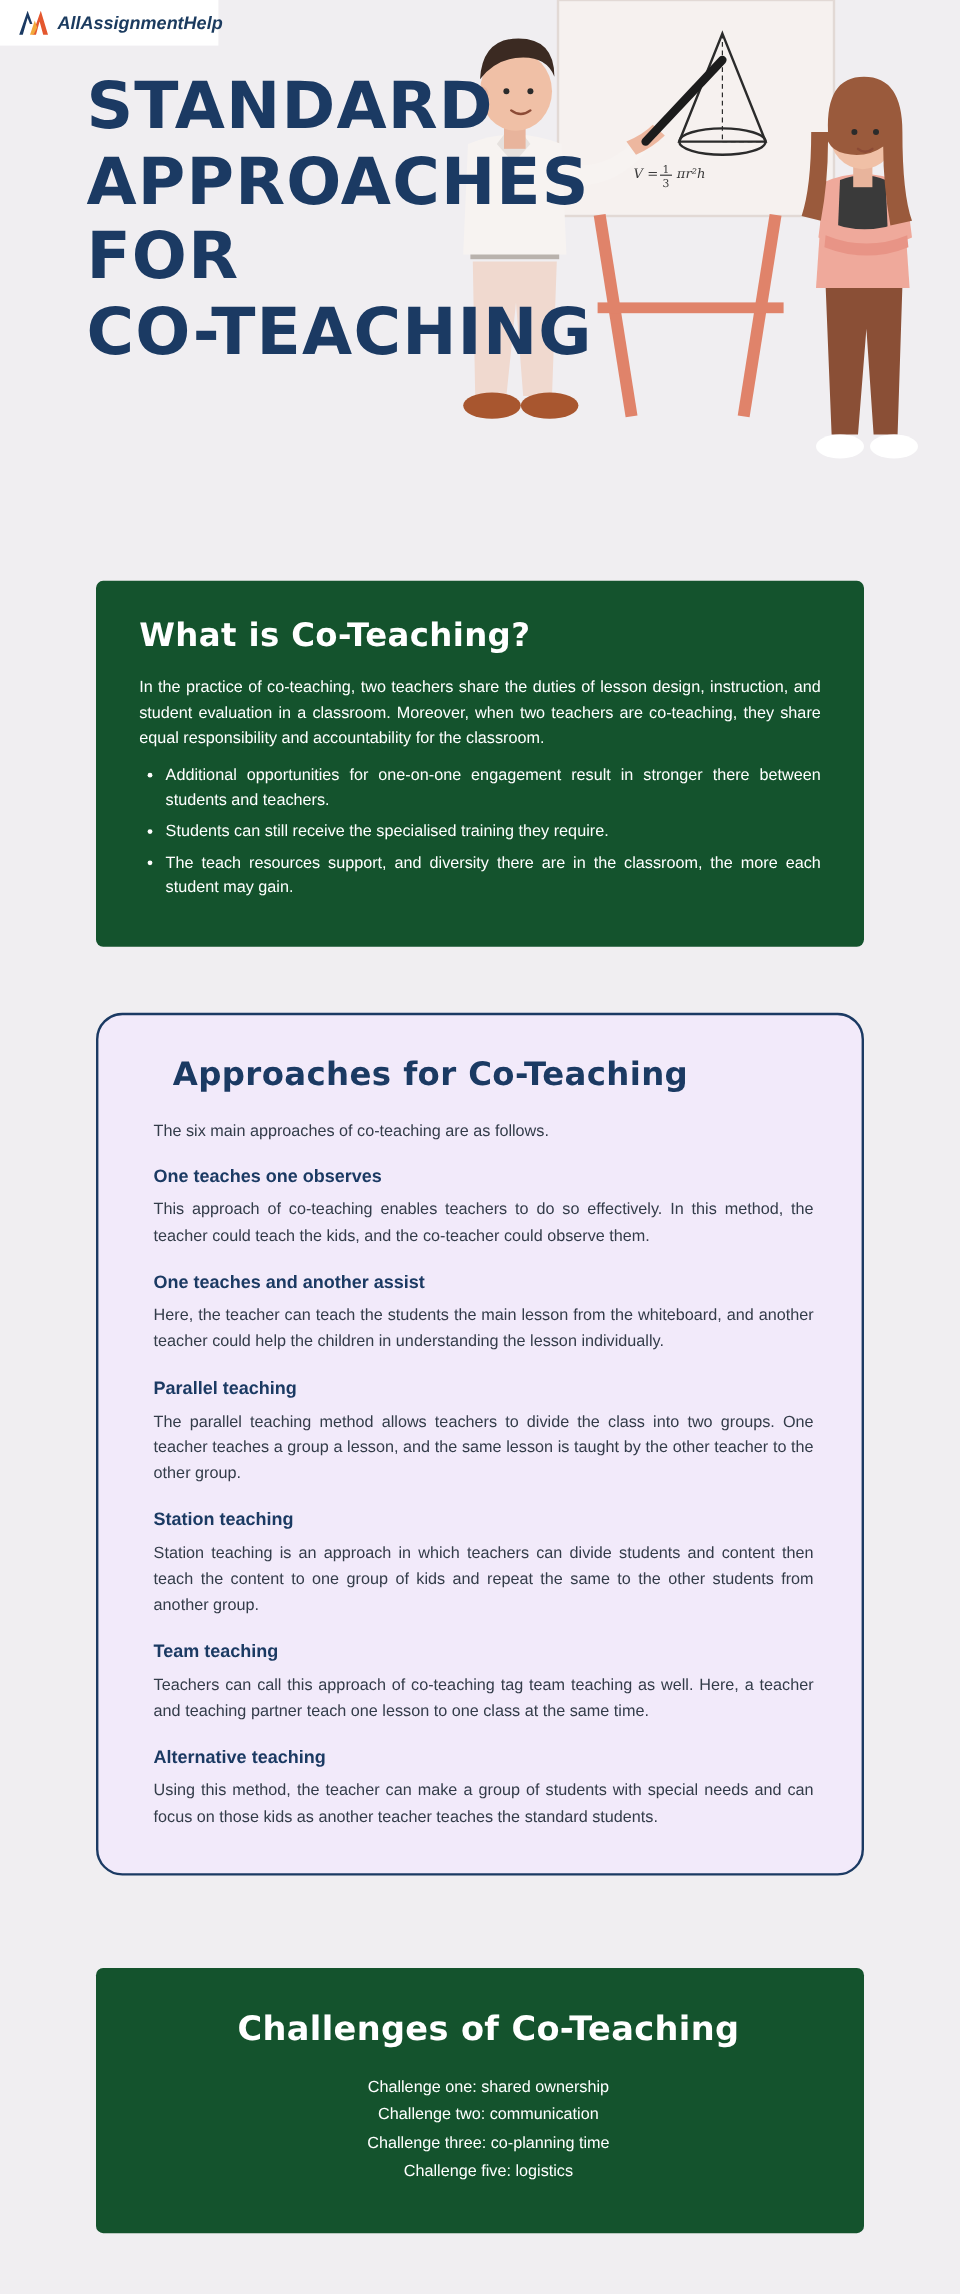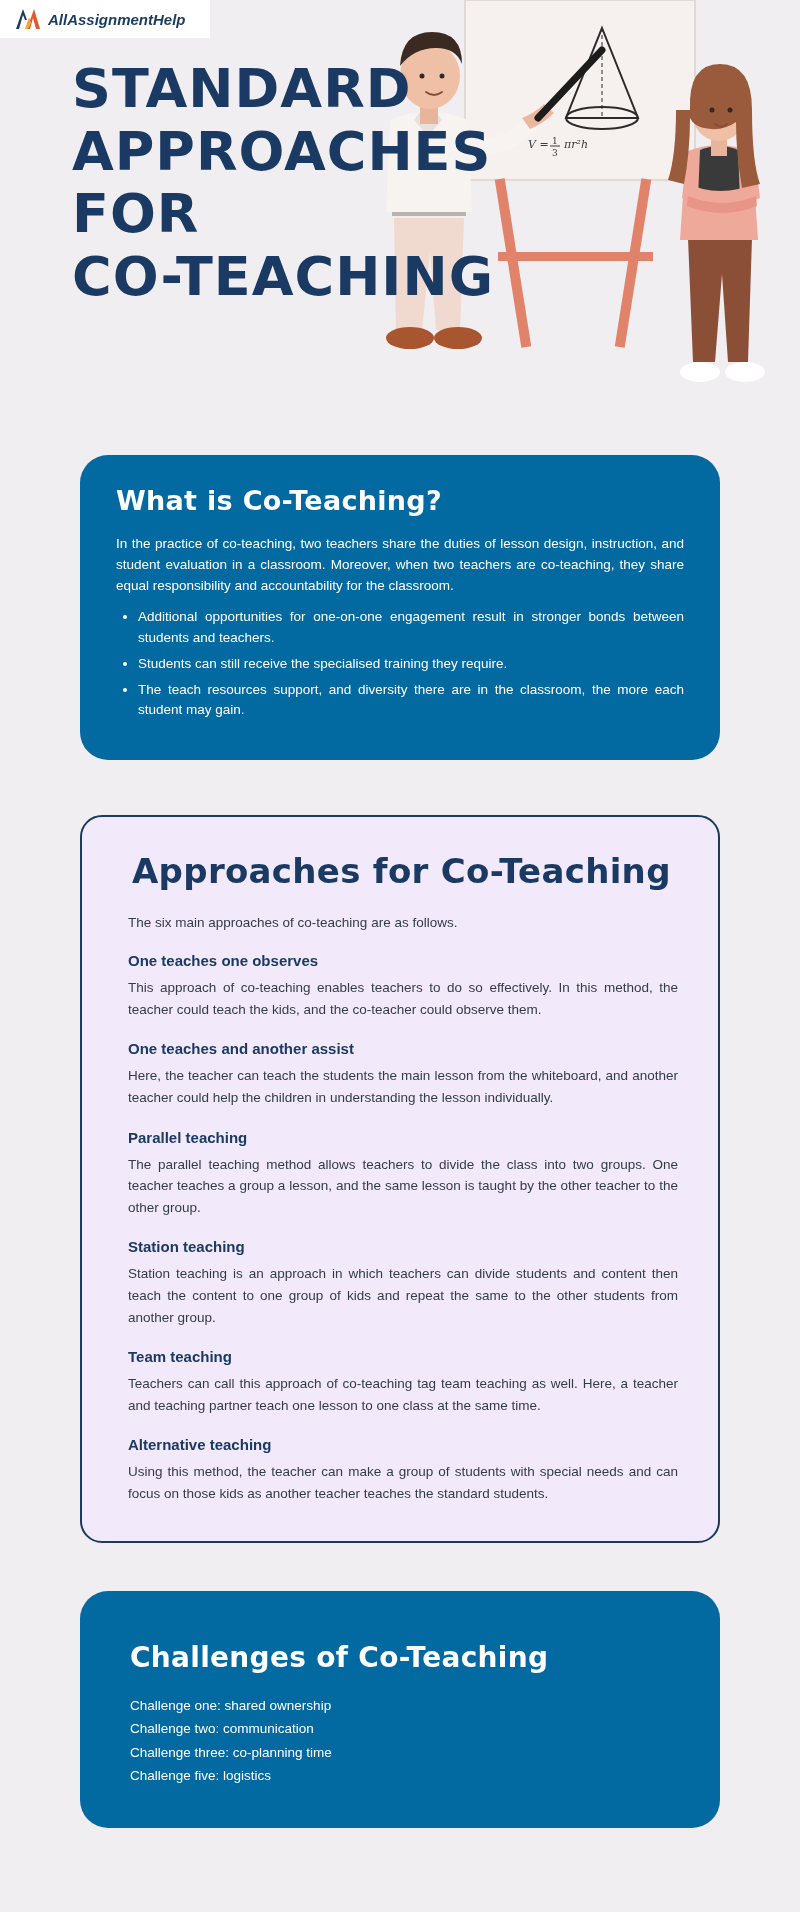--- a/index.html
+++ b/index.html
@@ -11,21 +11,21 @@
     font-family: "Liberation Sans", sans-serif;
     color: #1f3a5f;
     position: relative;
     overflow-x: hidden;
   }
 
   
   .logo-box {
     position: absolute;
     top: 0; left: 0;
-    width: 210px;
+    width: 182px;
     height: 38px;
     background: #ffffff;
     display: flex;
     align-items: center;
     padding-left: 14px;
     gap: 8px;
     z-index: 20;
   }
   .logo-mark {
     width: 26px; height: 24px;
@@ -70,24 +70,25 @@
     width: 420px;
     height: 455px;
   }
 
   
   .card {
     margin: 0 auto;
     width: 640px;
   }
   .card-blue {
-    background: #0369a1;
-    border-radius: 28px;
+    background: #14532d;
+    border-radius: 6px;
     color: #ffffff;
     padding: 30px 36px 34px 36px;
+    margin-top: 29px;
   }
   .card-title-white {
     font-family: "DejaVu Sans", sans-serif;
     font-weight: bold;
     font-size: 27px;
     letter-spacing: 0.3px;
     margin: 0 0 18px 0;
     color: #ffffff;
   }
   .body-text {
@@ -113,23 +114,23 @@
   .card-outline {
     background: #f2eafa;
     border: 2px solid #1b3a63;
     border-radius: 22px;
     padding: 34px 40px 36px 46px;
     color: #1f3a5f;
   }
   .card-title-navy {
     font-family: "DejaVu Sans", sans-serif;
     font-weight: bold;
-    font-size: 34px;
+    font-size: 27px;
     letter-spacing: 0.3px;
-    margin: 0 0 22px 4px;
+    margin: 0 0 22px 16px;
     color: #1b3a63;
   }
   .intro-line {
     font-size: 13.5px;
     line-height: 1.55;
     margin: 0 0 18px 0;
     color: #333c49;
   }
   .approach h3 {
     font-size: 15px;
@@ -150,21 +151,22 @@
     list-style: none;
     margin: 0;
     padding: 0;
   }
   .challenge-list li {
     font-size: 13.5px;
     line-height: 1.75;
     color: #ffffff;
   }
   .card-blue.challenges {
-    padding: 50px 36px 40px 50px;
+    padding: 34px 36px 40px 50px;
+    text-align: center;
   }
   .card-blue.challenges .card-title-white {
     margin-bottom: 20px;
     font-size: 28px;
   }
   .bottom-pad { height: 70px; }
 </style>
 </head>
 <body>
 
@@ -256,21 +258,21 @@
       <path d="M345 124 q6 5 12 0" stroke="#8c4b36" stroke-width="2" fill="none" stroke-linecap="round"></path>
     </svg>
   </div>
 </section>
 
 <section class="card">
   <div class="card-blue">
     <h2 class="card-title-white">What is Co-Teaching?</h2>
     <p class="body-text">In the practice of co-teaching, two teachers share the duties of lesson design, instruction, and student evaluation in a classroom. Moreover, when two teachers are co-teaching, they share equal responsibility and accountability for the classroom.</p>
     <ul class="bullets">
-      <li>Additional opportunities for one-on-one engagement result in stronger bonds between students and teachers.</li>
+      <li>Additional opportunities for one-on-one engagement result in stronger there between students and teachers.</li>
       <li>Students can still receive the specialised training they require.</li>
       <li>The teach resources support, and diversity there are in the classroom, the more each student may gain.</li>
     </ul>
   </div>
 </section>
 
 <div class="spacer-1"></div>
 
 <section class="card">
   <div class="card-outline">

